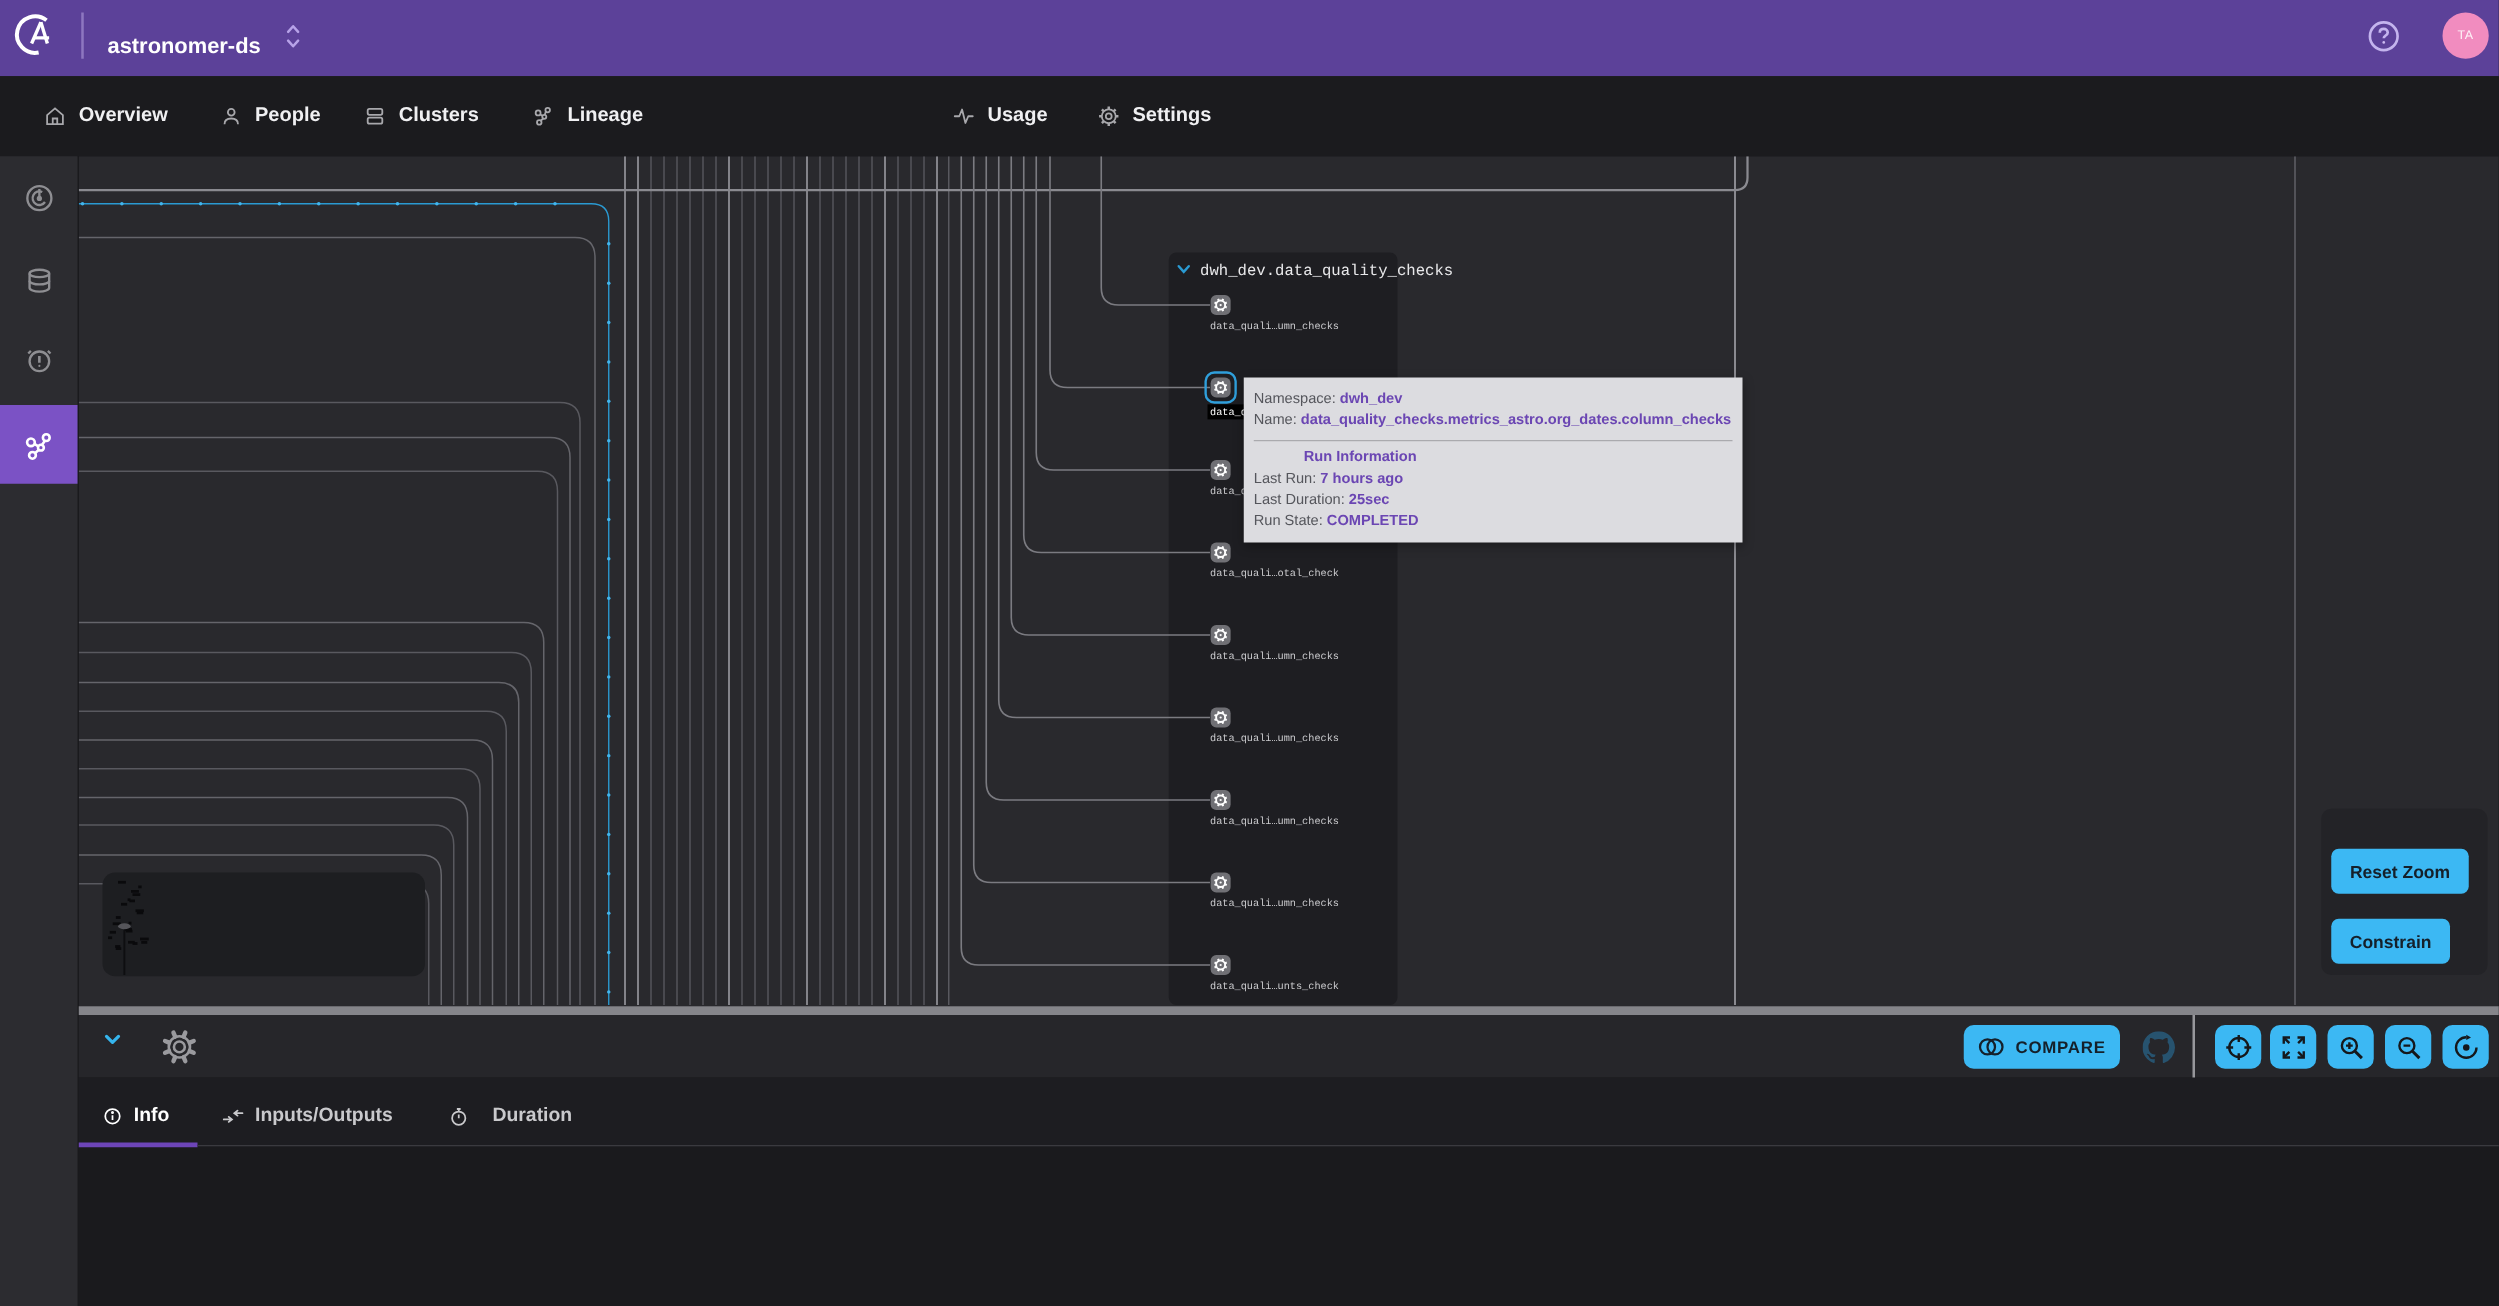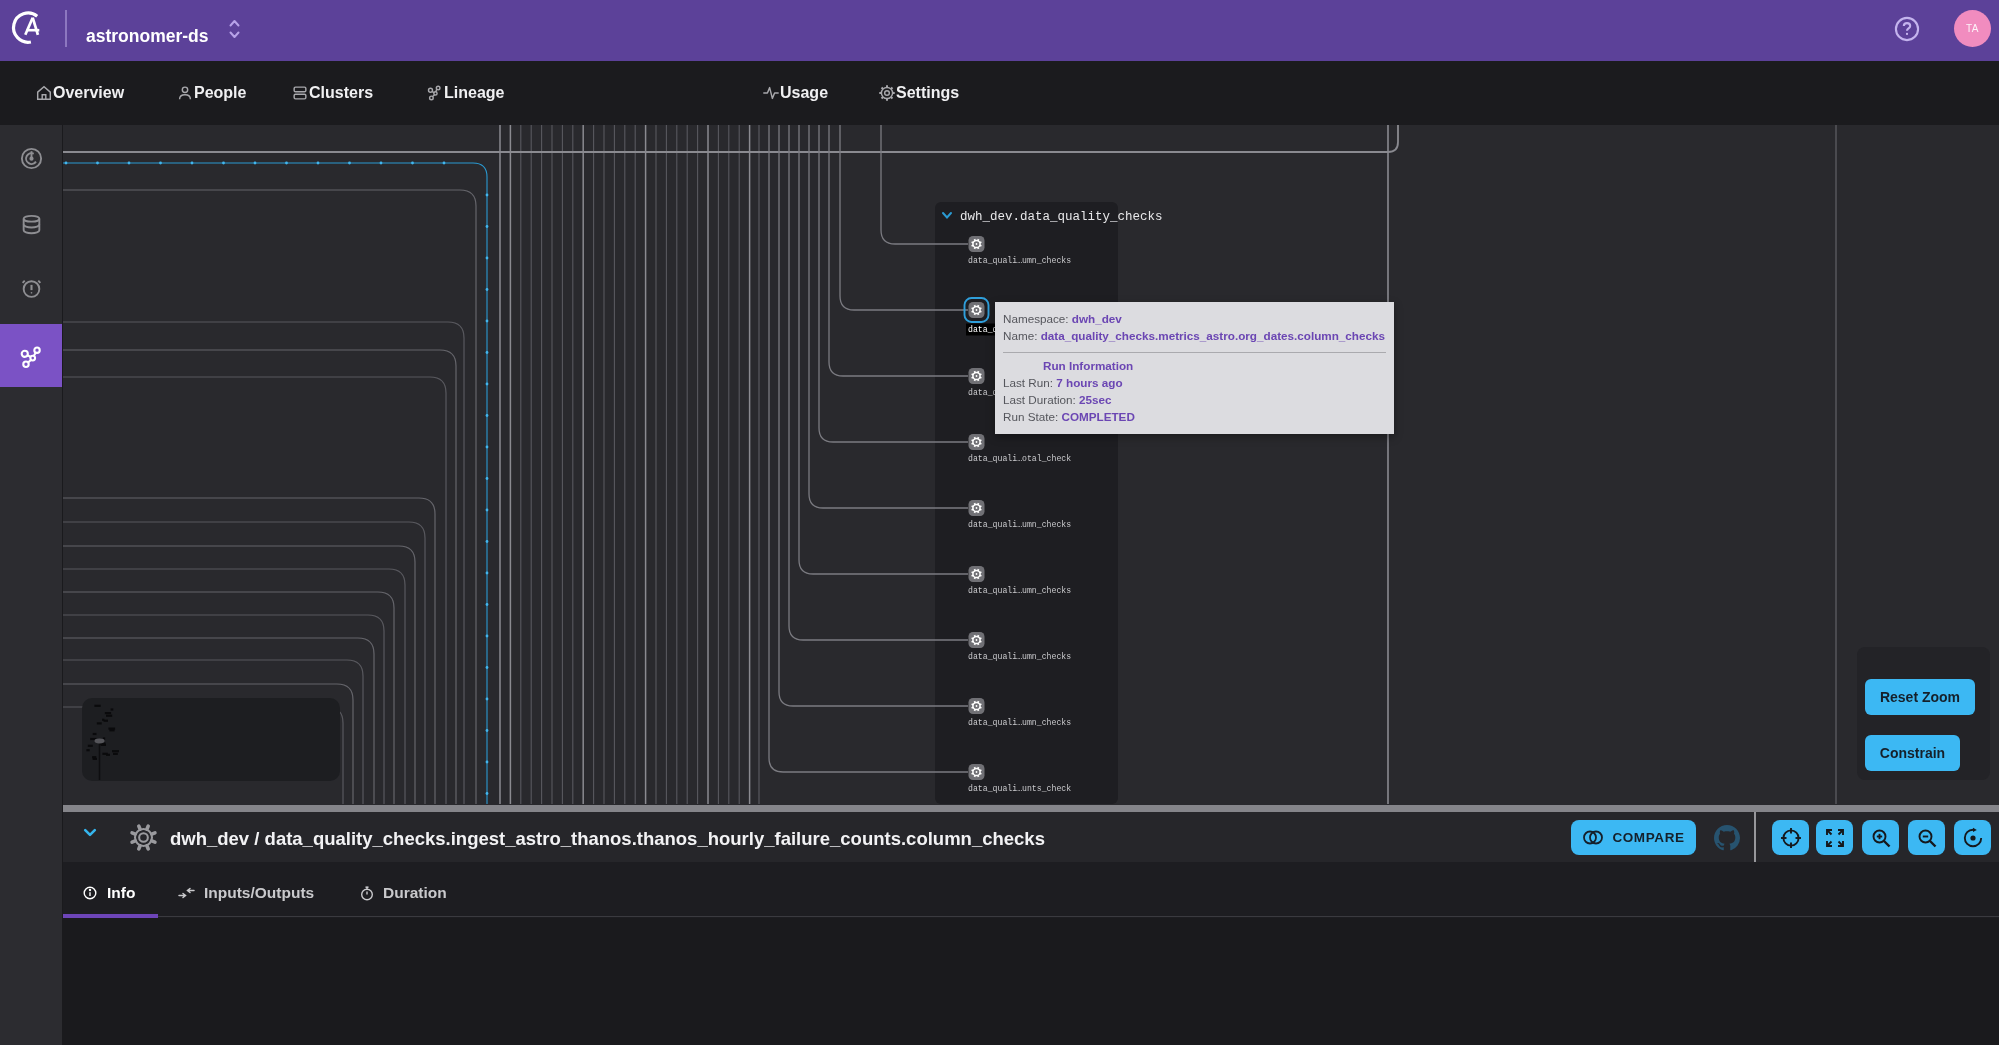--- a/index.html
+++ b/index.html
@@ -1,21 +1,21 @@
 <!DOCTYPE html>
 <html><head><meta charset="utf-8">
 <style>
 * { margin:0; padding:0; box-sizing:border-box; }
 html,body { width:1999px; height:1045px; overflow:hidden; background:#1a1a1d;
   font-family:"Liberation Sans", sans-serif; }
 .abs { position:absolute; }
 #topbar { position:absolute; left:0; top:0; width:1999px; height:61px; background:#5c4199; }
 #navbar { position:absolute; left:0; top:61px; width:1999px; height:64px; background:#1b1b1e; }
 #sidebar { position:absolute; left:0; top:125px; width:62px; height:920px; background:#2c2c30; }
-.navitem { position:absolute; top:0; height:64px; display:flex; align-items:center; 
+.navitem { position:absolute; top:0; height:64px; display:flex; align-items:center; gap:10px;
   color:#f0f0f2; font-weight:bold; font-size:16px; }
 .sideic { position:absolute; left:0; width:62px; display:flex; justify-content:center; }
 #graph { position:absolute; left:63px; top:125px; }
 #hscroll { position:absolute; left:63px; top:805px; width:1936px; height:7px; background:#85858a; }
 #titlebar { position:absolute; left:63px; top:812px; width:1936px; height:50px; background:#26262a; }
 #tabrow { position:absolute; left:63px; top:862px; width:1936px; height:56px; background:#1d1d21; }
 #content { position:absolute; left:63px; top:918px; width:1936px; height:127px; background:#1a1a1d; }
 .tbtn { position:absolute; top:820px; width:37px; height:35px; background:#3cb8f3; border-radius:8px;
   display:flex; align-items:center; justify-content:center; }
 .tt-label { color:#55565c;margin-top:44px; }
@@ -387,21 +387,20 @@
         <circle cx="15" cy="15" r="8.2"></circle>
         <line x1="18.29" y1="7.05" x2="19.59" y2="3.91" stroke-width="3.4" stroke-linecap="round"></line>
         <line x1="22.95" y1="11.71" x2="26.09" y2="10.41" stroke-width="3.4" stroke-linecap="round"></line>
         <line x1="22.95" y1="18.29" x2="26.09" y2="19.59" stroke-width="3.4" stroke-linecap="round"></line>
         <line x1="18.29" y1="22.95" x2="19.59" y2="26.09" stroke-width="3.4" stroke-linecap="round"></line>
         <line x1="11.71" y1="22.95" x2="10.41" y2="26.09" stroke-width="3.4" stroke-linecap="round"></line>
         <line x1="7.05" y1="18.29" x2="3.91" y2="19.59" stroke-width="3.4" stroke-linecap="round"></line>
         <line x1="7.05" y1="11.71" x2="3.91" y2="10.41" stroke-width="3.4" stroke-linecap="round"></line>
         <line x1="11.71" y1="7.05" x2="10.41" y2="3.91" stroke-width="3.4" stroke-linecap="round"></line>
       </svg></div>
-  <div class="abs" style="left:107px;top:16px;color:#f2f2f4;font-size:18.5px;font-weight:bold;">dwh_dev / data_quality_checks.ingest_astro_thanos.thanos_hourly_failure_counts.column_checks</div>
 </div>
 
 <div class="abs" style="left:1571px;top:820px;width:125px;height:35px;background:#3cb8f3;border-radius:8px;display:flex;align-items:center;justify-content:center;gap:8px;">
   <svg width="22" height="15" viewBox="0 0 22 15" fill="none" stroke="#15202a" stroke-width="1.8">
       <circle cx="8" cy="7.5" r="6"></circle>
       <circle cx="14" cy="7.5" r="6"></circle>
     </svg>
     <span style="color:#15202a;font-weight:bold;font-size:13.5px;letter-spacing:0.6px;">COMPARE</span>
 </div>
 <div class="abs" style="left:1714px;top:825px;"><svg width="26" height="26" viewBox="0 0 16 16" fill="#27536f">
@@ -458,21 +457,21 @@
       </svg>
       <span>Info</span>
     </div>
   <div class="abs" style="left:115px;top:22px;display:flex;align-items:center;gap:9px;color:#c9c9cc;font-weight:bold;font-size:15.5px;">
       <svg width="17" height="14" viewBox="0 0 17 14" fill="none" stroke="#c9c9cc" stroke-width="1.5">
         <path d="M1 9.5 H7 M5 7.5 L7.5 9.5 L5 11.5" stroke-linecap="round"></path>
         <path d="M16 4.5 H10 M12 2.5 L9.5 4.5 L12 6.5" stroke-linecap="round"></path>
       </svg>
       <span>Inputs/Outputs</span>
     </div>
-  <div class="abs" style="left:297px;top:22px;display:flex;align-items:center;gap:9px;color:#c9c9cc;font-weight:bold;font-size:15.5px;">
+  <div class="abs" style="left:297px;top:22px;display:flex;align-items:center;gap:20px;color:#c9c9cc;font-weight:bold;font-size:15.5px;">
       <svg width="14" height="15" viewBox="0 0 14 15" fill="none" stroke="#c9c9cc" stroke-width="1.4">
         <circle cx="7" cy="8.5" r="5.3"></circle>
         <line x1="7" y1="8.5" x2="7" y2="5.5"></line>
         <line x1="5.5" y1="1.2" x2="8.5" y2="1.2" stroke-width="1.6"></line>
         <line x1="7" y1="1.2" x2="7" y2="3"></line>
       </svg>
       <span>Duration</span>
     </div>
   <div class="abs" style="left:0;top:52px;width:95px;height:4px;background:#6d45b8;"></div>
   <div class="abs" style="left:95px;top:54px;width:1841px;height:1px;background:#3a3a3f;"></div>

